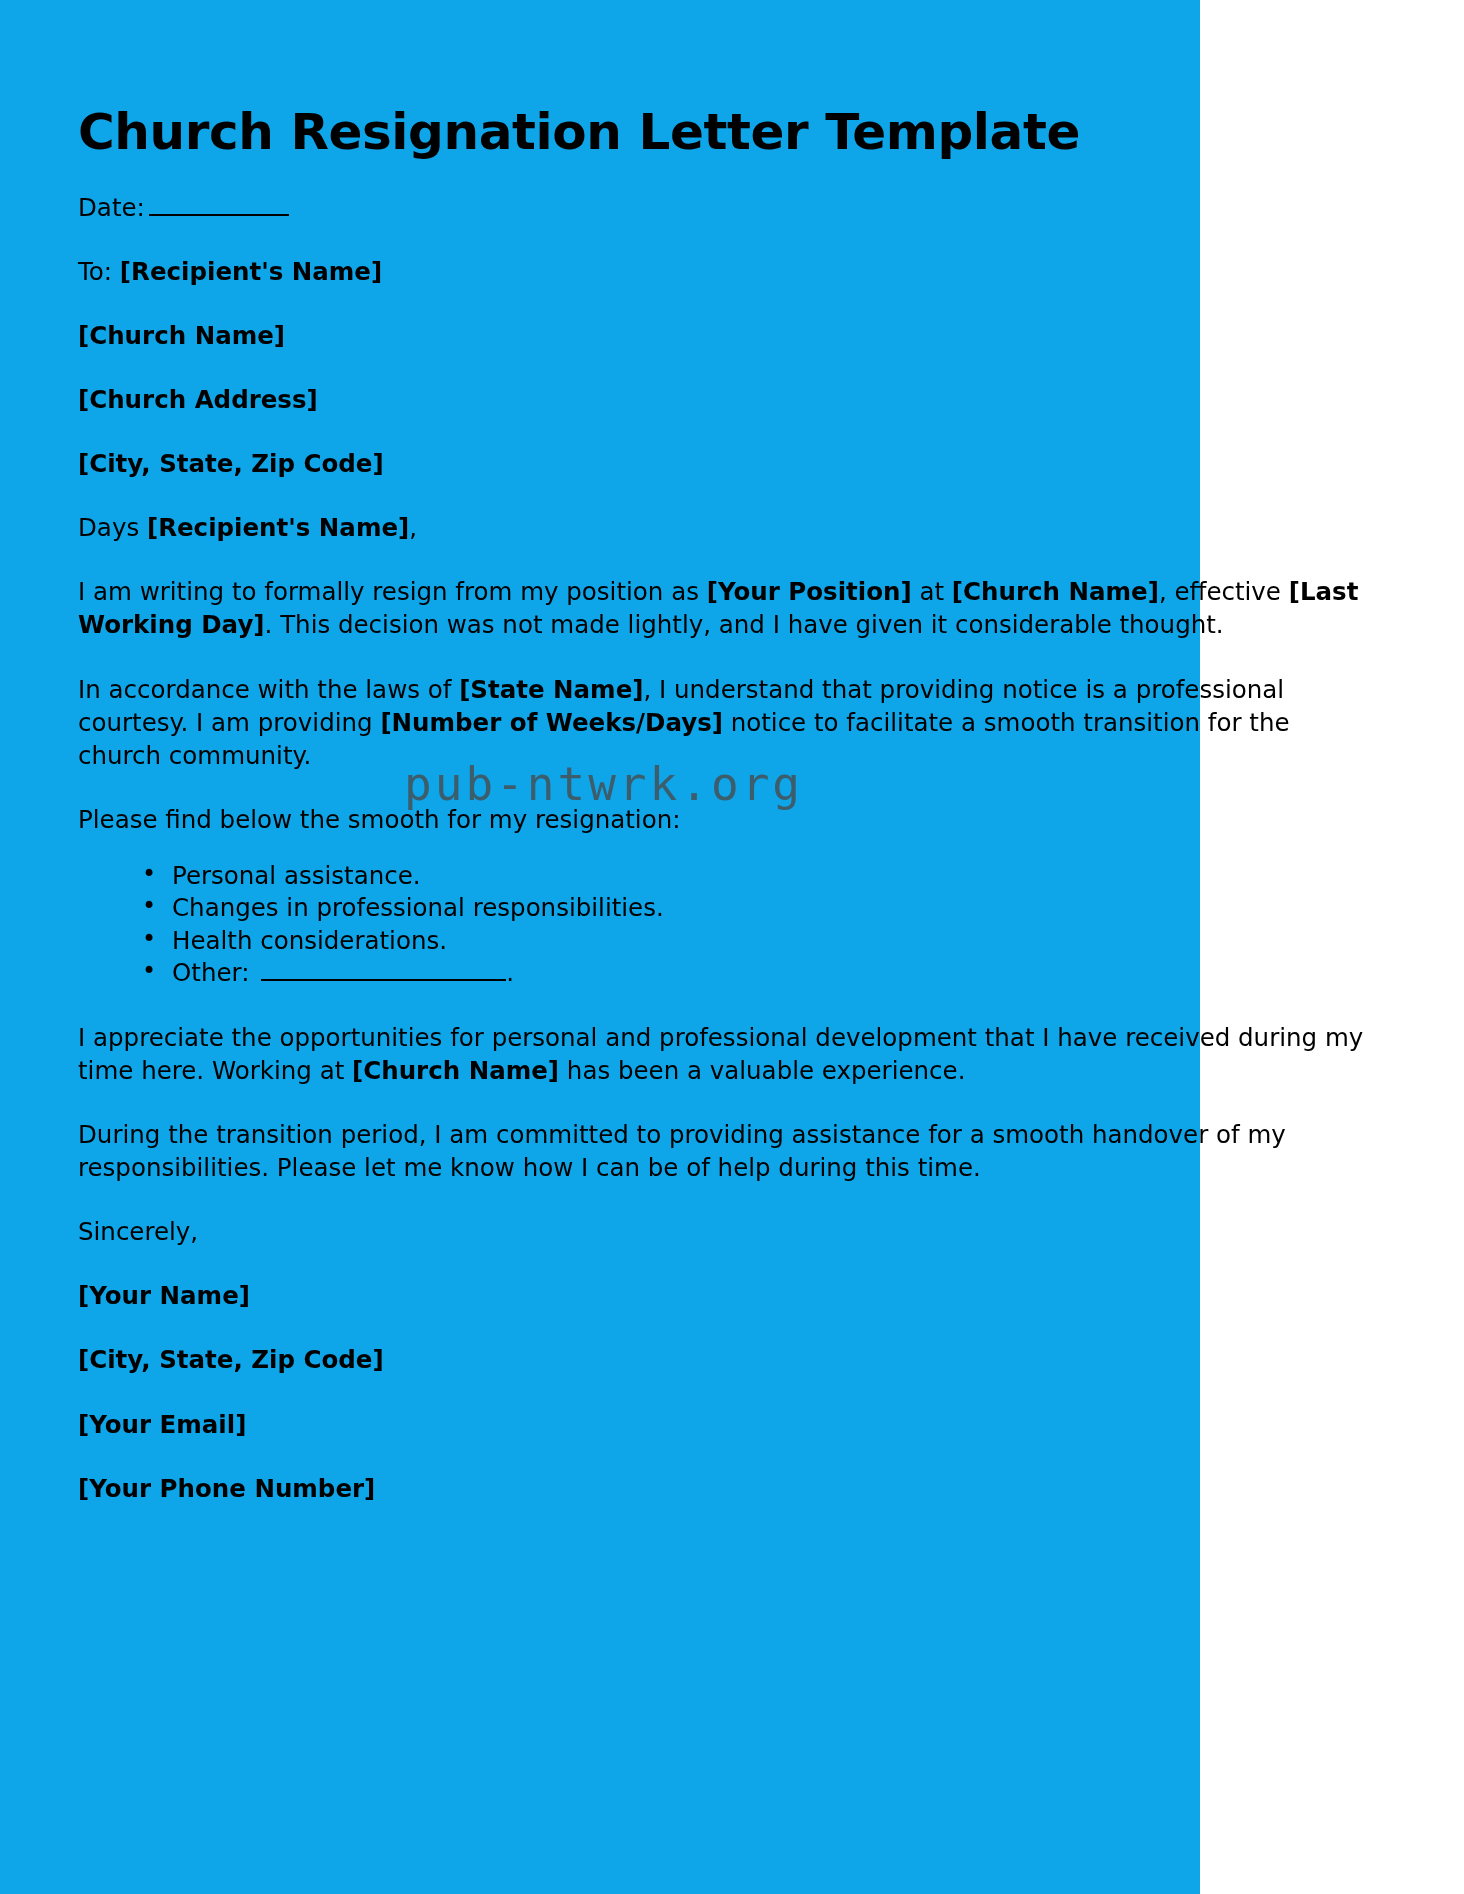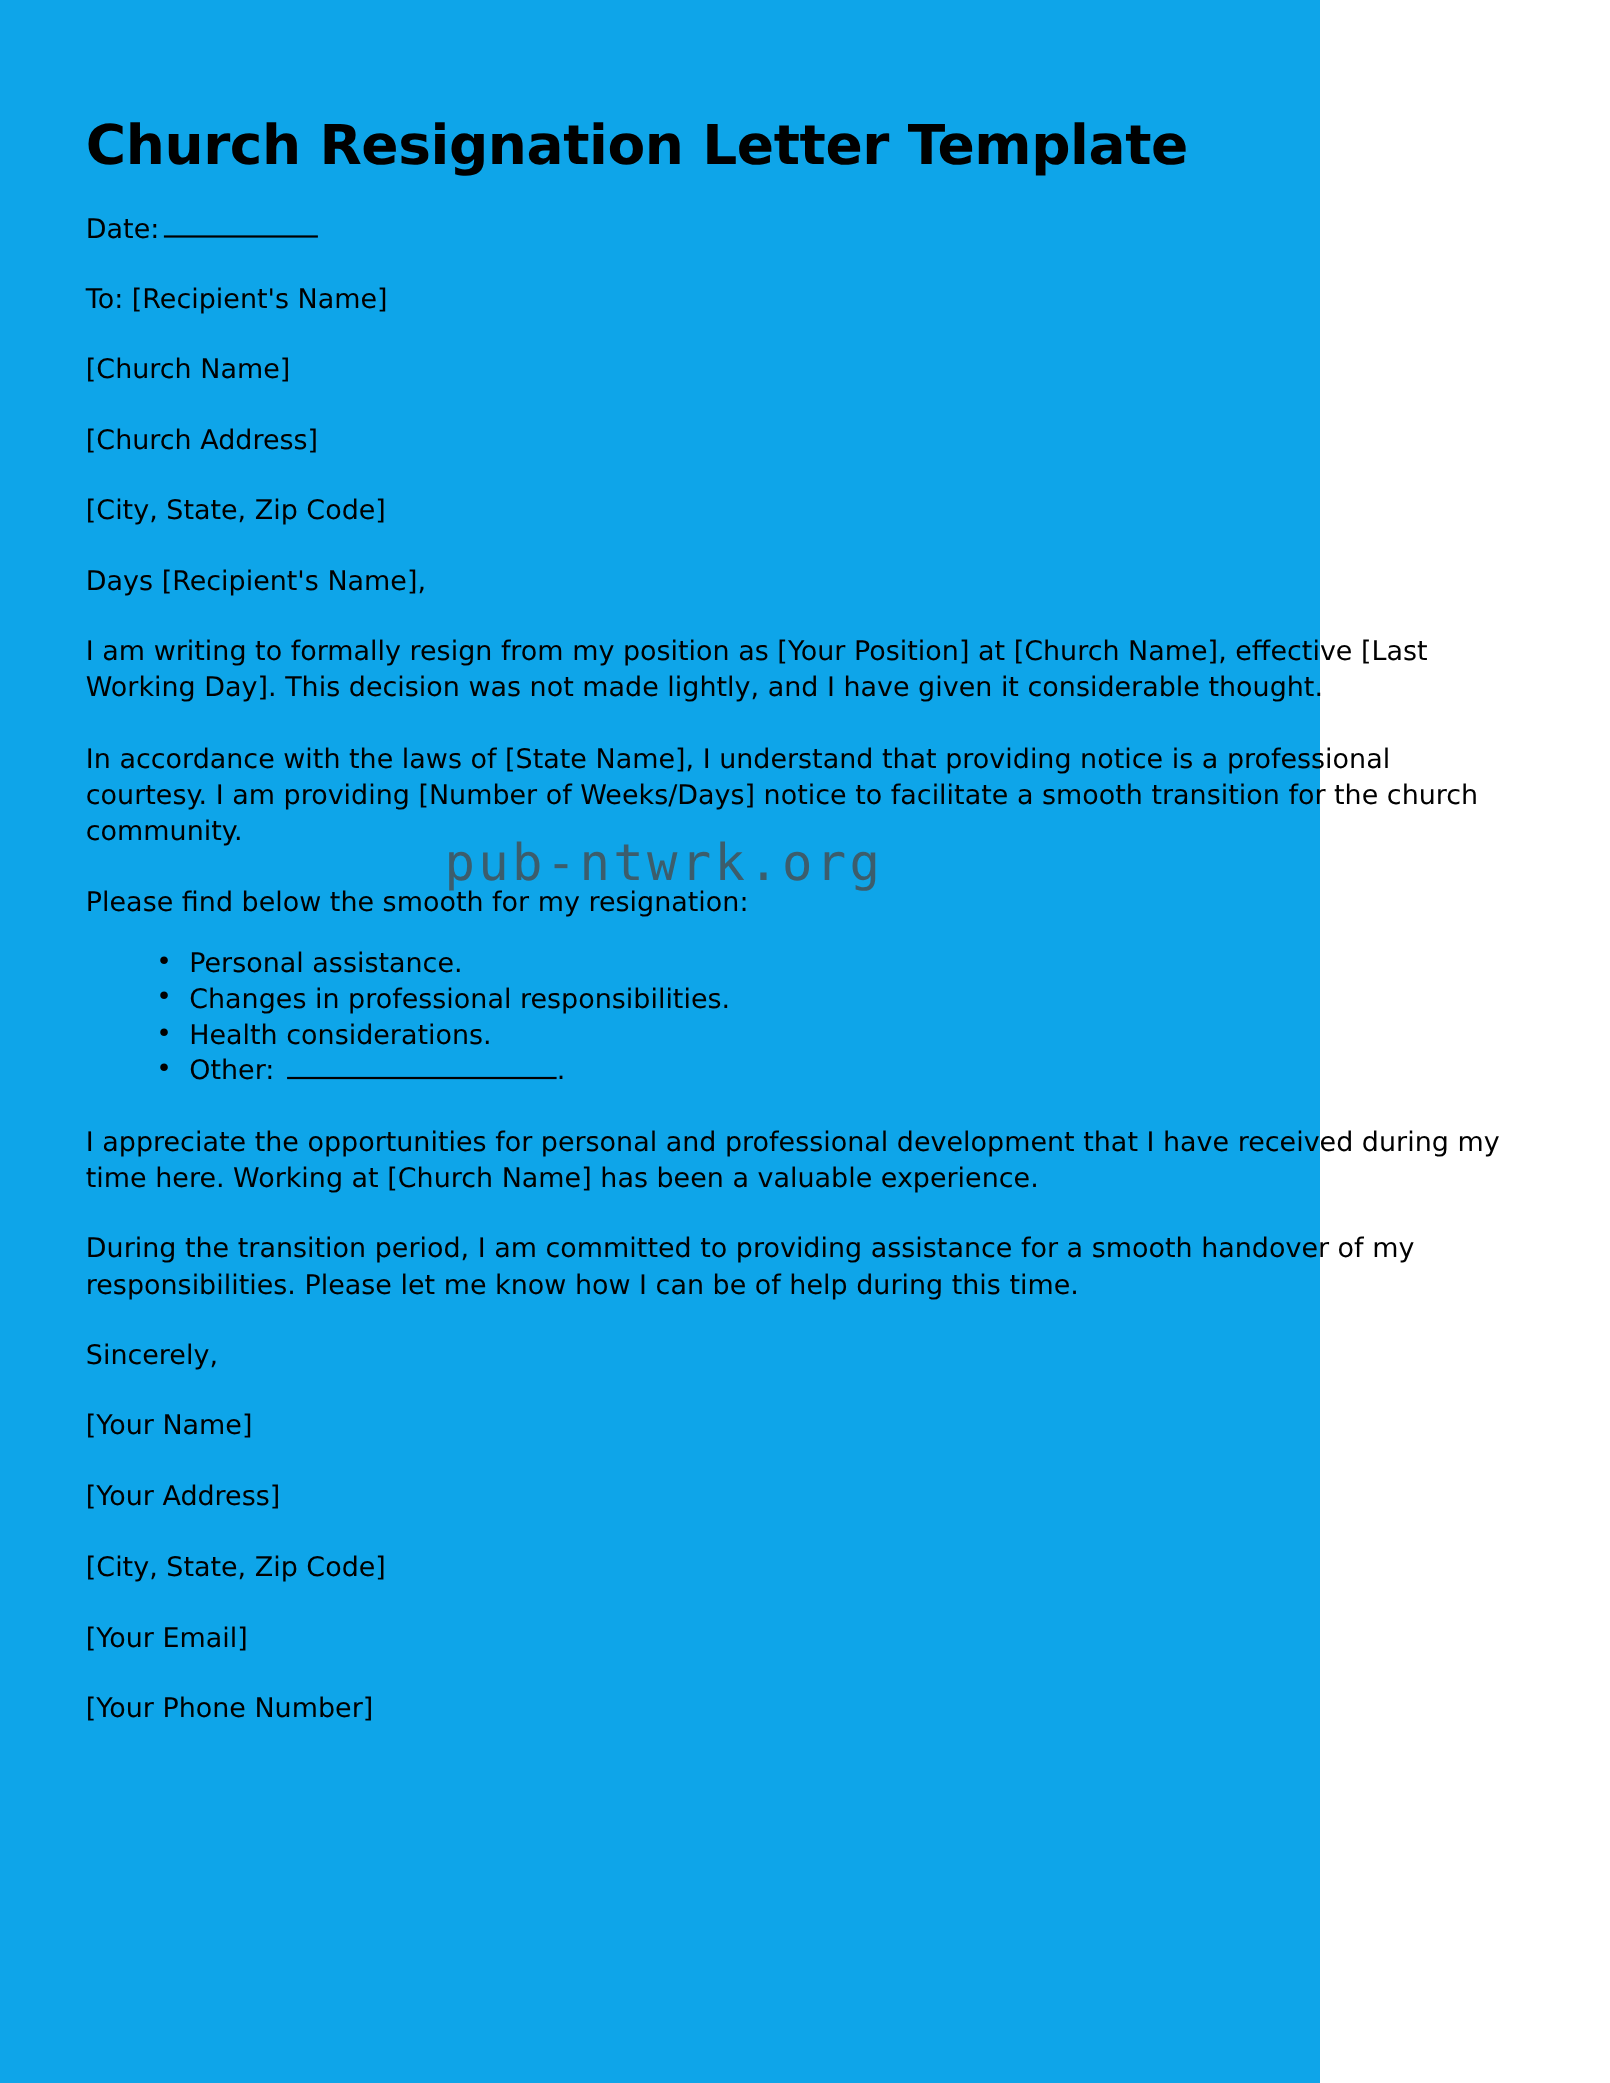--- a/index.html
+++ b/index.html
@@ -45,21 +45,21 @@
 
   p.para {
     font-size: 24.5px;
     line-height: 1.35;
     margin: 0;
     padding-top: 31px;
     color: #000000;
     max-width: 1300px;
   }
 
-  .b { font-weight: normal; }
+  .b { font-weight: bold; }
 
   .blank-line {
     display: inline-block;
     border-bottom: 2px solid #000;
     vertical-align: baseline;
   }
   .blank-date { width: 140px; height: 20px; margin-left: 4px; }
   .blank-other { width: 245px; height: 20px; margin-left: 4px; }
 
   ul.reasons {
@@ -134,21 +134,20 @@
 
     <p class="para"><span>I appreciate the opportunities for personal and professional development that I have received during my time here. Working at </span><span class="b">[Church Name]</span><span> has been a valuable experience.</span></p>
 
     <p class="para">During the transition period, I am committed to providing assistance for a smooth handover of my responsibilities. Please let me know how I can be of help during this time.</p>
 
 
     <p class="para">Sincerely,</p>
 
     <p class="para b">[Your Name]</p>
 
-    <p class="para b">[Your Address]</p>
 
     <p class="para b">[City, State, Zip Code]</p>
 
     <p class="para b">[Your Email]</p>
 
     <p class="para b">[Your Phone Number]</p>
 
   </div>
 
   <div class="watermark">pub-ntwrk.org</div>

